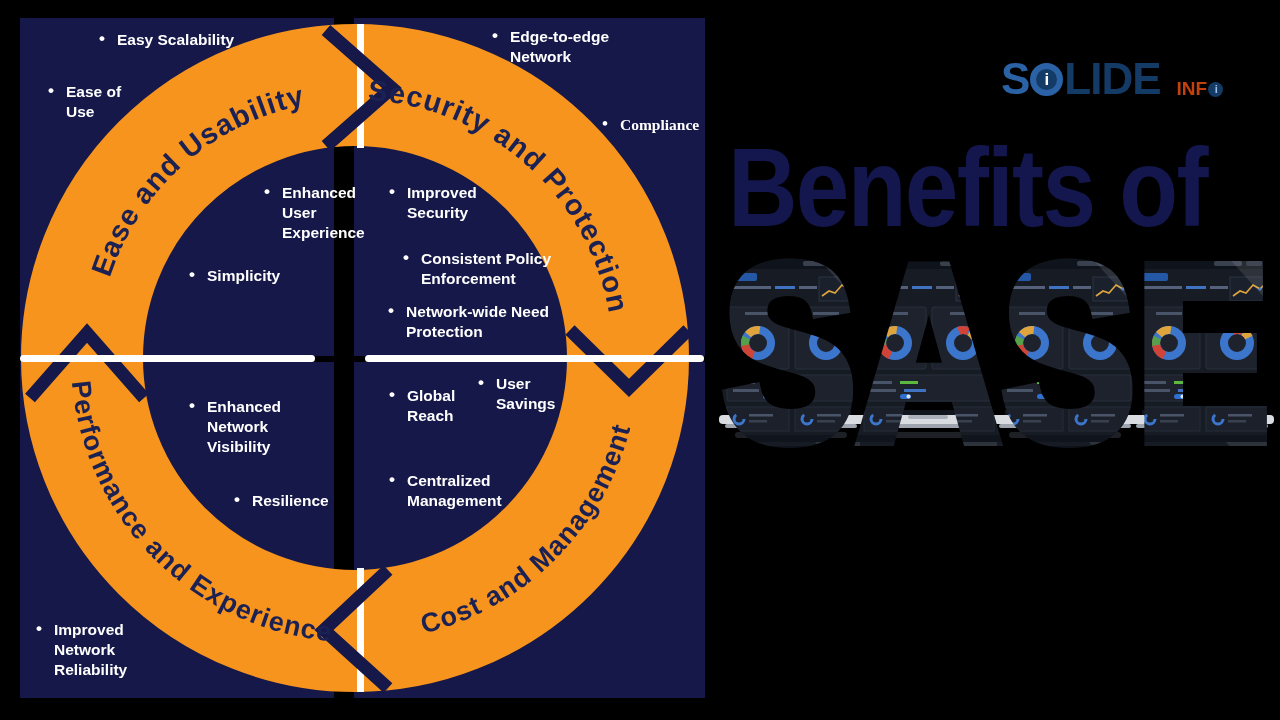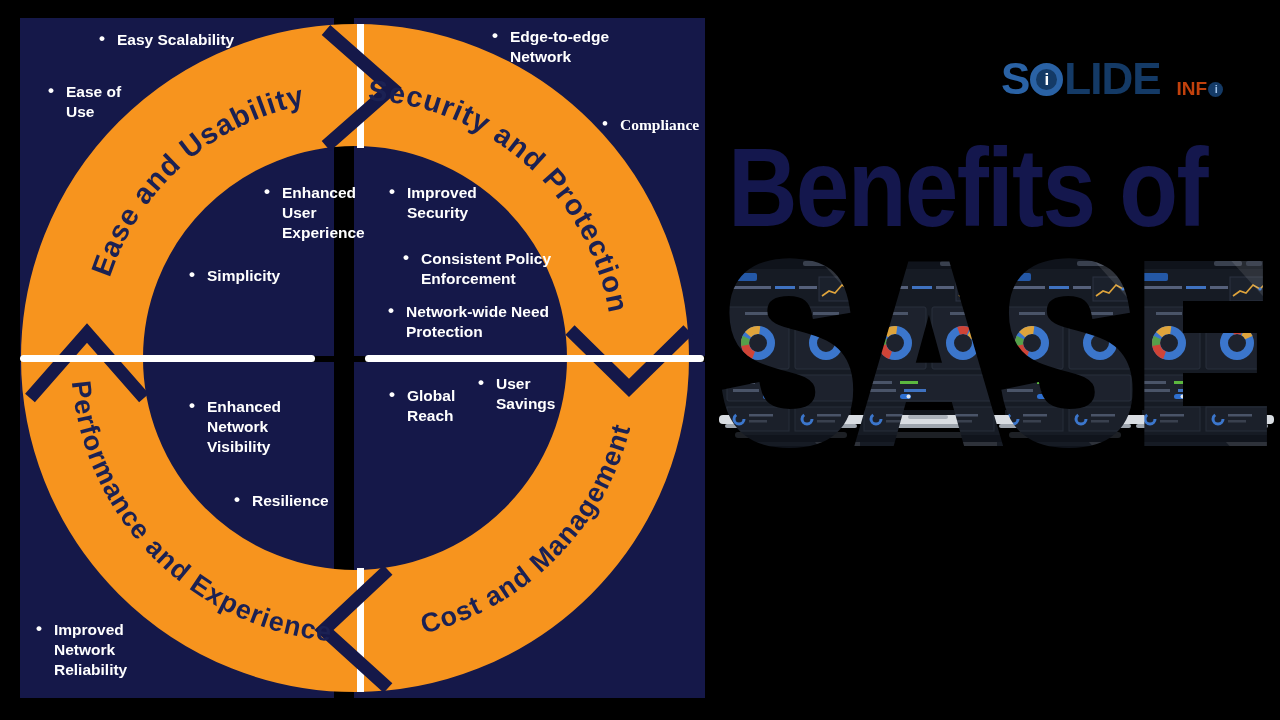--- a/index.html
+++ b/index.html
@@ -108,20 +108,22 @@
 Visibility</div>
     <div class="bullet" style="left:234px;top:491px;">Resilience</div>
     <div class="bullet" style="left:36px;top:620px;">Improved
 Network
 Reliability</div>
 
     <div class="bullet" style="left:389px;top:386px;">Global
 Reach</div>
     <div class="bullet" style="left:478px;top:374px;">User
 Savings</div>
+    <div class="bullet" style="left:389px;top:471px;">Centralized
+Management</div>
   </div>
 
   <div id="logo">
     <span class="lg-s">S</span>
     <span class="lg-o">
         <span class="lg-oi">i</span>
       </span>
     <span class="lg-lide">LIDE</span>
     <span class="lg-inf">INF</span>
     <span class="lg-o2">

